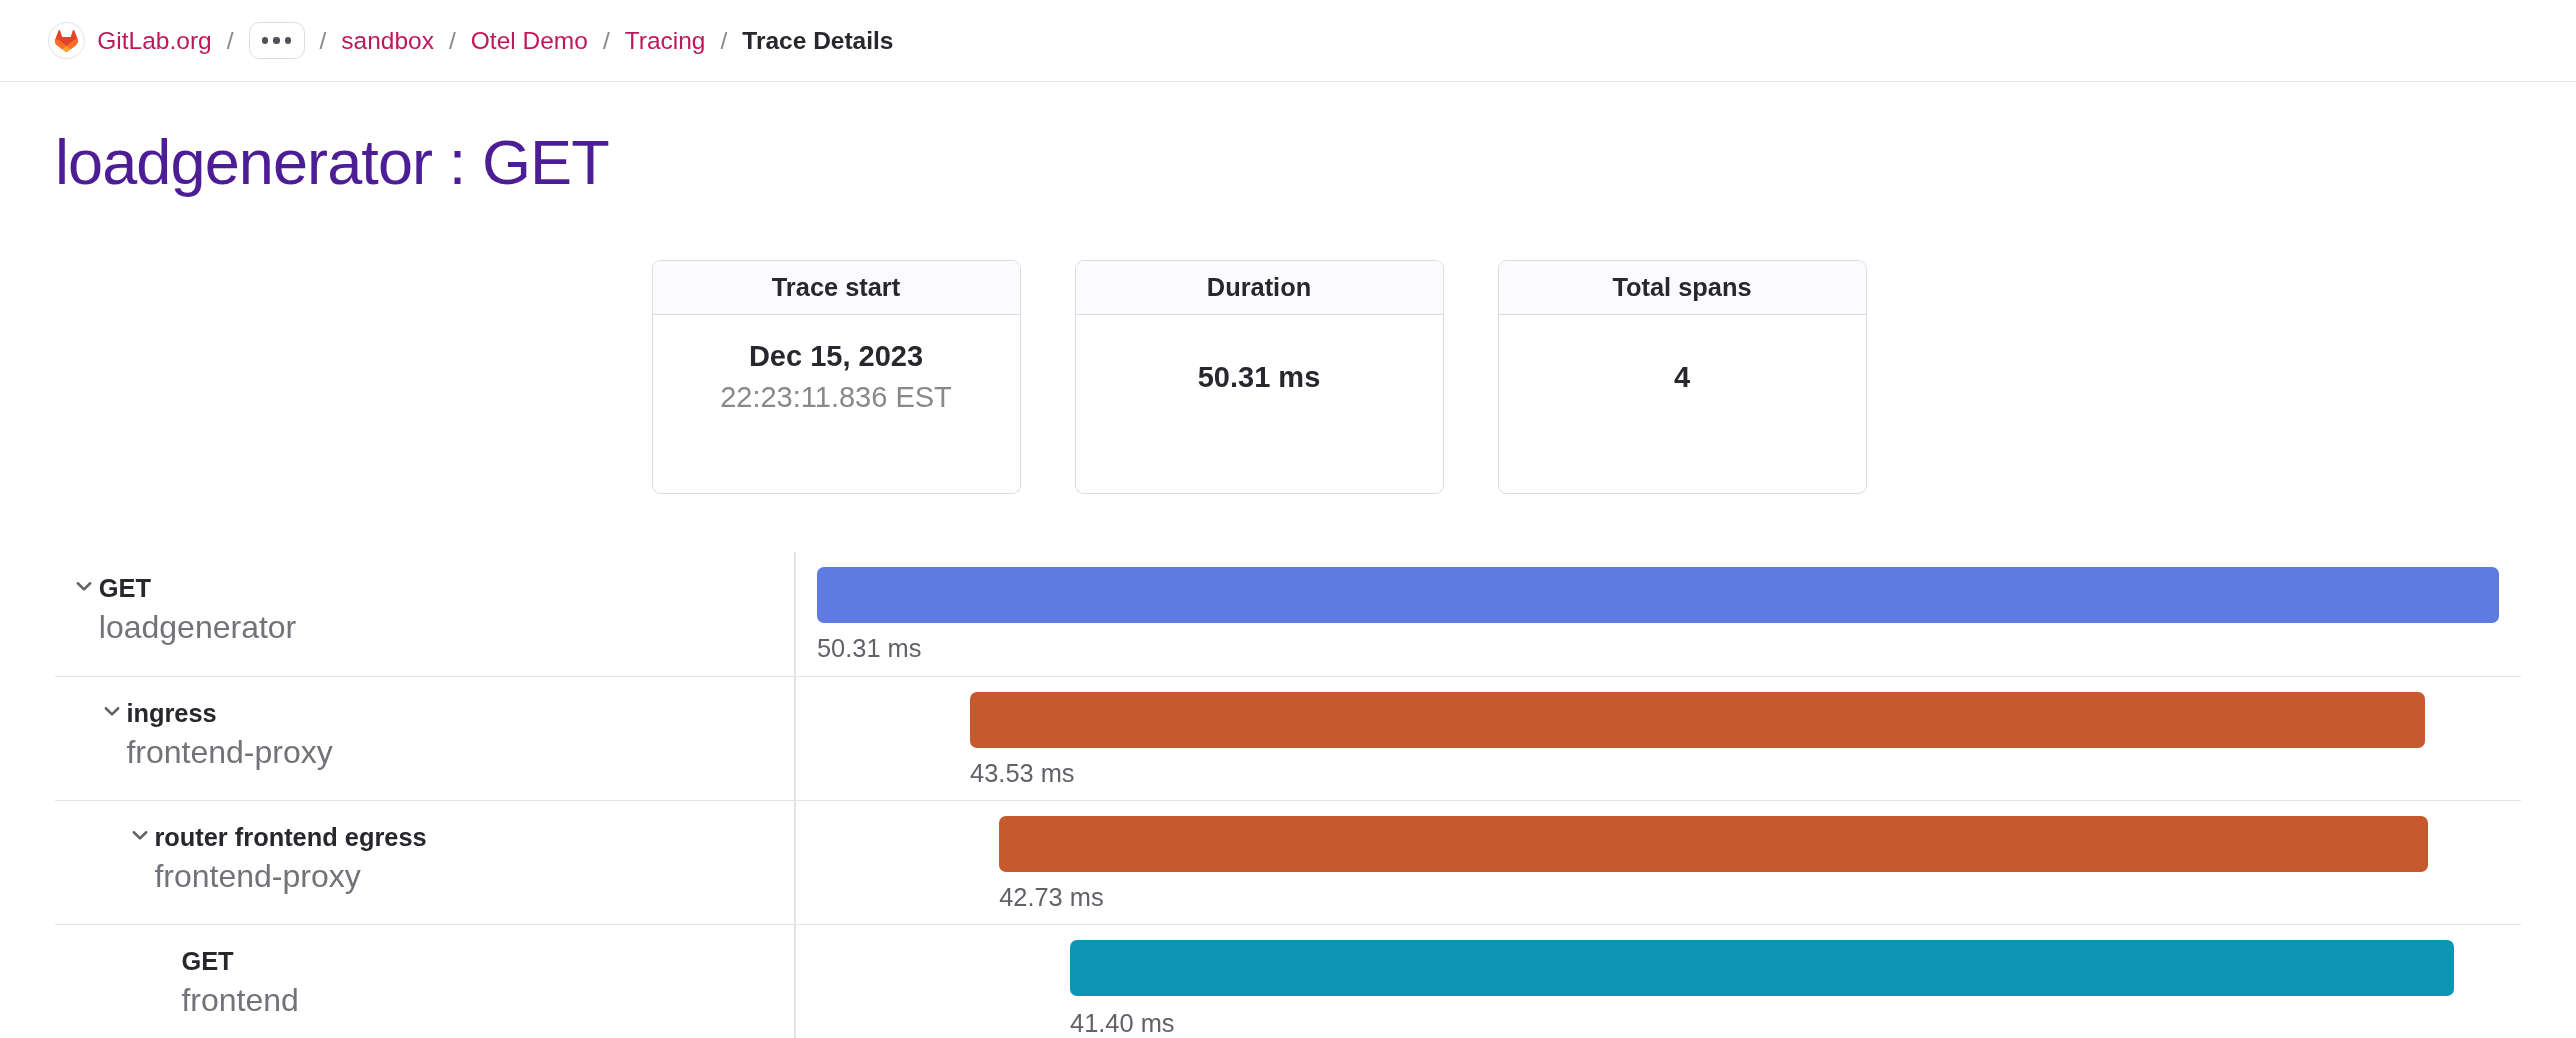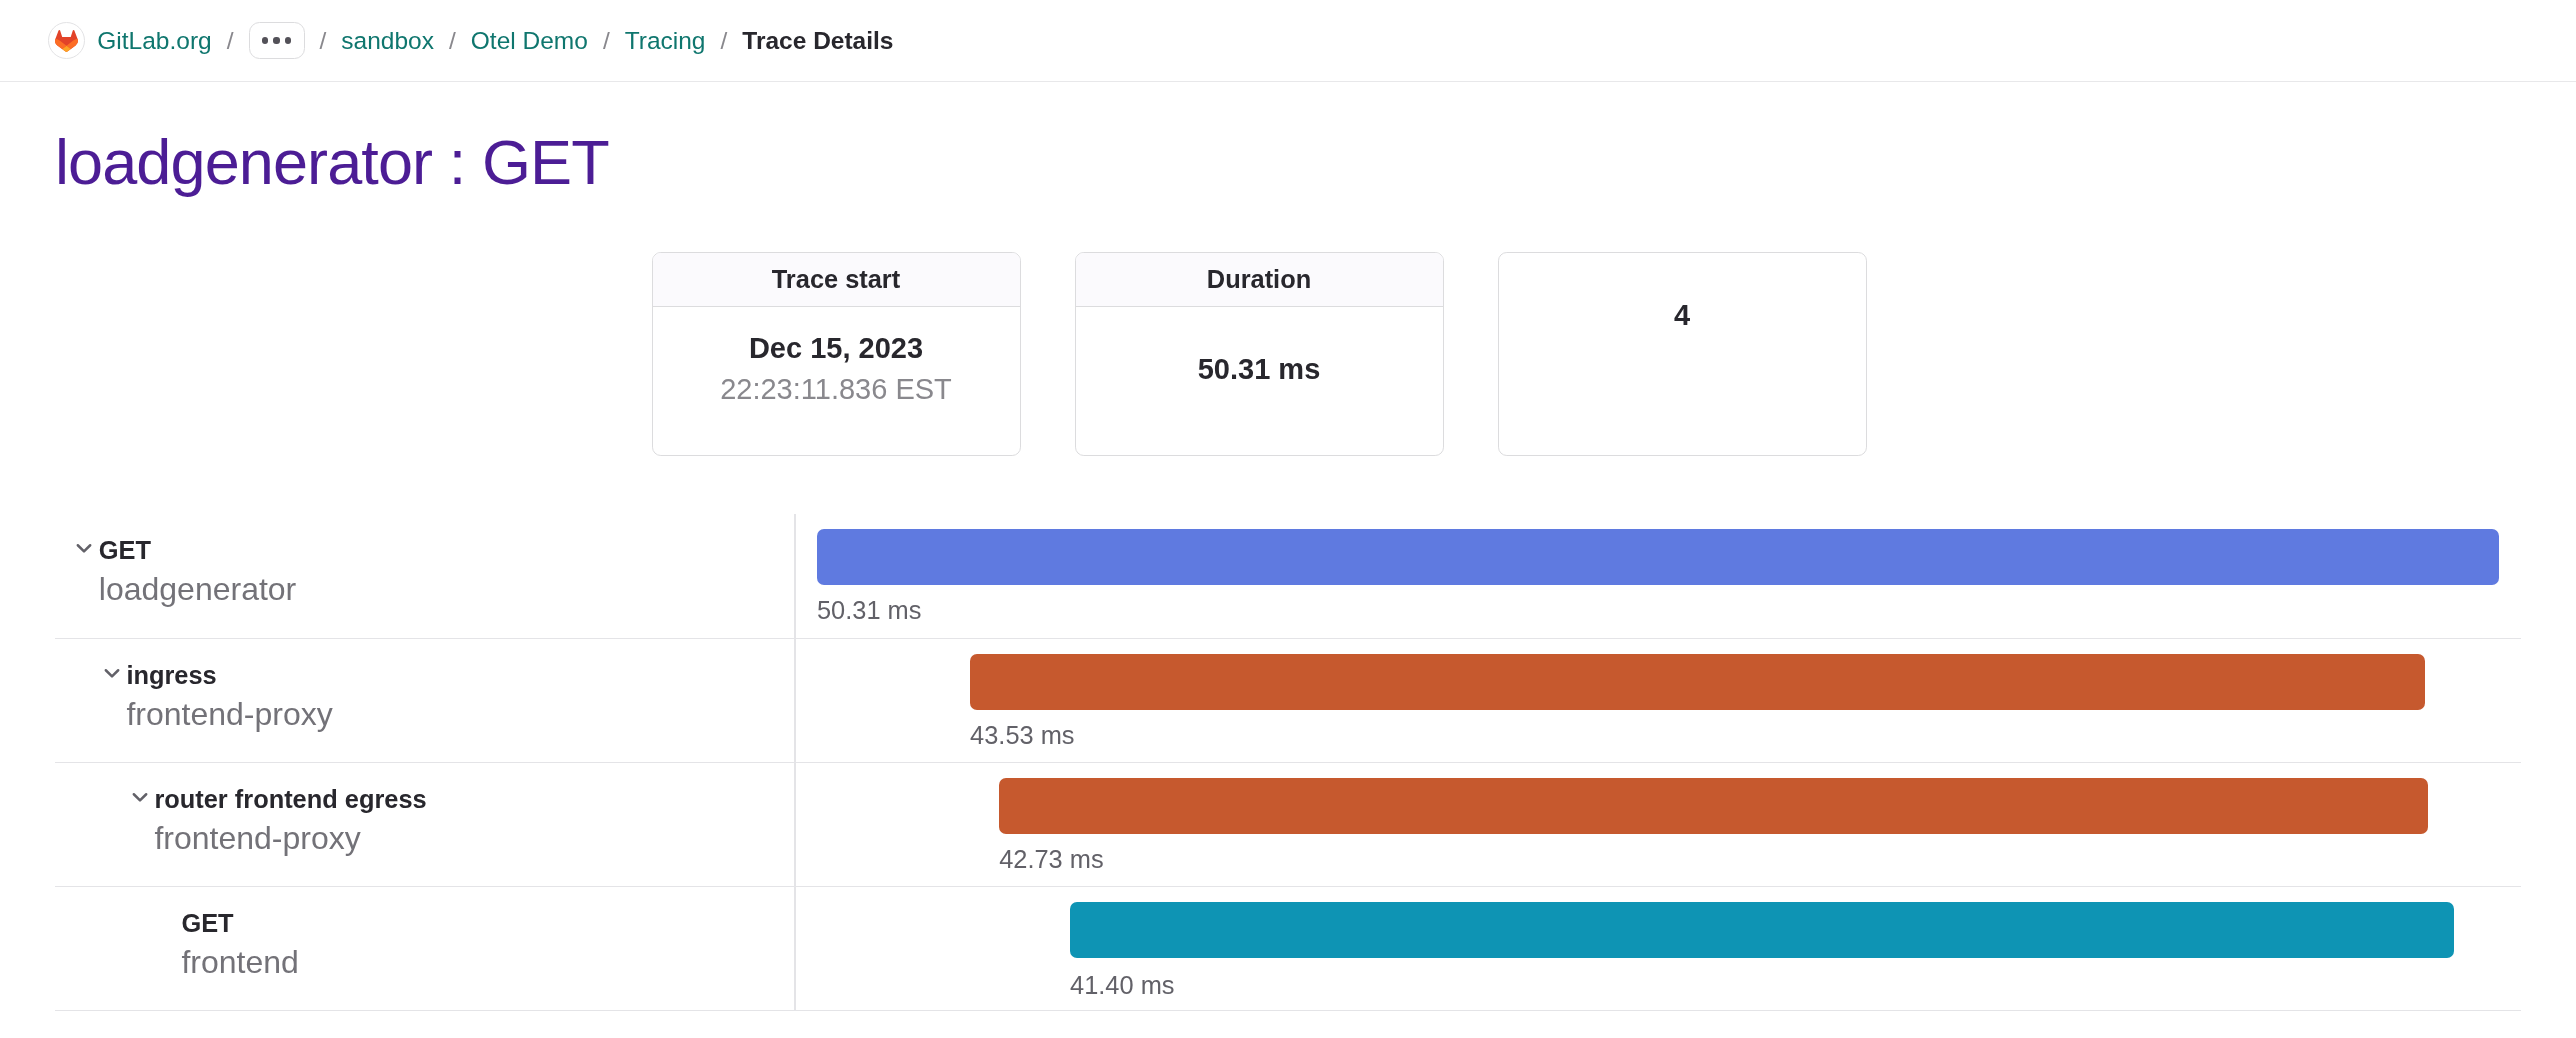--- a/index.html
+++ b/index.html
@@ -11,21 +11,21 @@
     overflow:hidden;
   }
 
   
   .topbar {
     display:flex; align-items:center;
     height:82px; padding:0 48px;
     border-bottom:1.8px solid #e8e8ea;
     font-size:24.5px; white-space:nowrap;
   }
-  .topbar a { color:#0f766e; text-decoration:none; cursor:pointer; }
+  .topbar a { color:#be185d; text-decoration:none; cursor:pointer; }
   .avatar {
     width:37px; height:37px; border-radius:50%;
     border:1.8px solid #e3e3e5; background:#fff;
     display:flex; align-items:center; justify-content:center;
     margin-right:12.3px; flex:none;
   }
   .avatar svg { width:23px; height:22px; display:block; }
   .sep { color:#89888d; margin:0 15px; }
   .ellipsis-btn {
     border:1.8px solid #dcdcde; border-radius:10.5px; background:#fff;
@@ -43,23 +43,23 @@
     font-size:63px; font-weight:400; letter-spacing:-0.9px;
     color:#4c1d95;
   }
 
   
   .cards {
     display:flex; justify-content:center; gap:54px;
     margin-top:54px; transform:translateX(-29px);
   }
   .card {
-    width:369px; height:204px;
+    width:369px; height:234px;
     border:1.8px solid #dcdcde; border-radius:8.8px;
-    background:#fff; overflow:hidden;
+    background:#fff; overflow:hidden;margin-top:8px;
   }
   .card-header {
     height:54px; background:#fbfafd;
     border-bottom:1.8px solid #dcdcde;
     display:flex; align-items:center; justify-content:center;
     font-size:25.4px; font-weight:700; color:#28272d;
   }
   .card-body {
     height:124px; display:flex; flex-direction:column;
     align-items:center; justify-content:center;
@@ -140,20 +140,21 @@
       </div>
     </div>
     <div class="card">
       <div class="card-header">Duration</div>
       <div class="card-body">
         <div class="card-primary">50.31 ms</div>
 
       </div>
     </div>
     <div class="card">
+      <div class="card-header">Total spans</div>
       <div class="card-body">
         <div class="card-primary">4</div>
 
       </div>
     </div>
   </section>
 
   <section class="waterfall" id="waterfall">
       <div class="trace-row">
         <div class="row-left" style="padding-left: 18.4px;">

